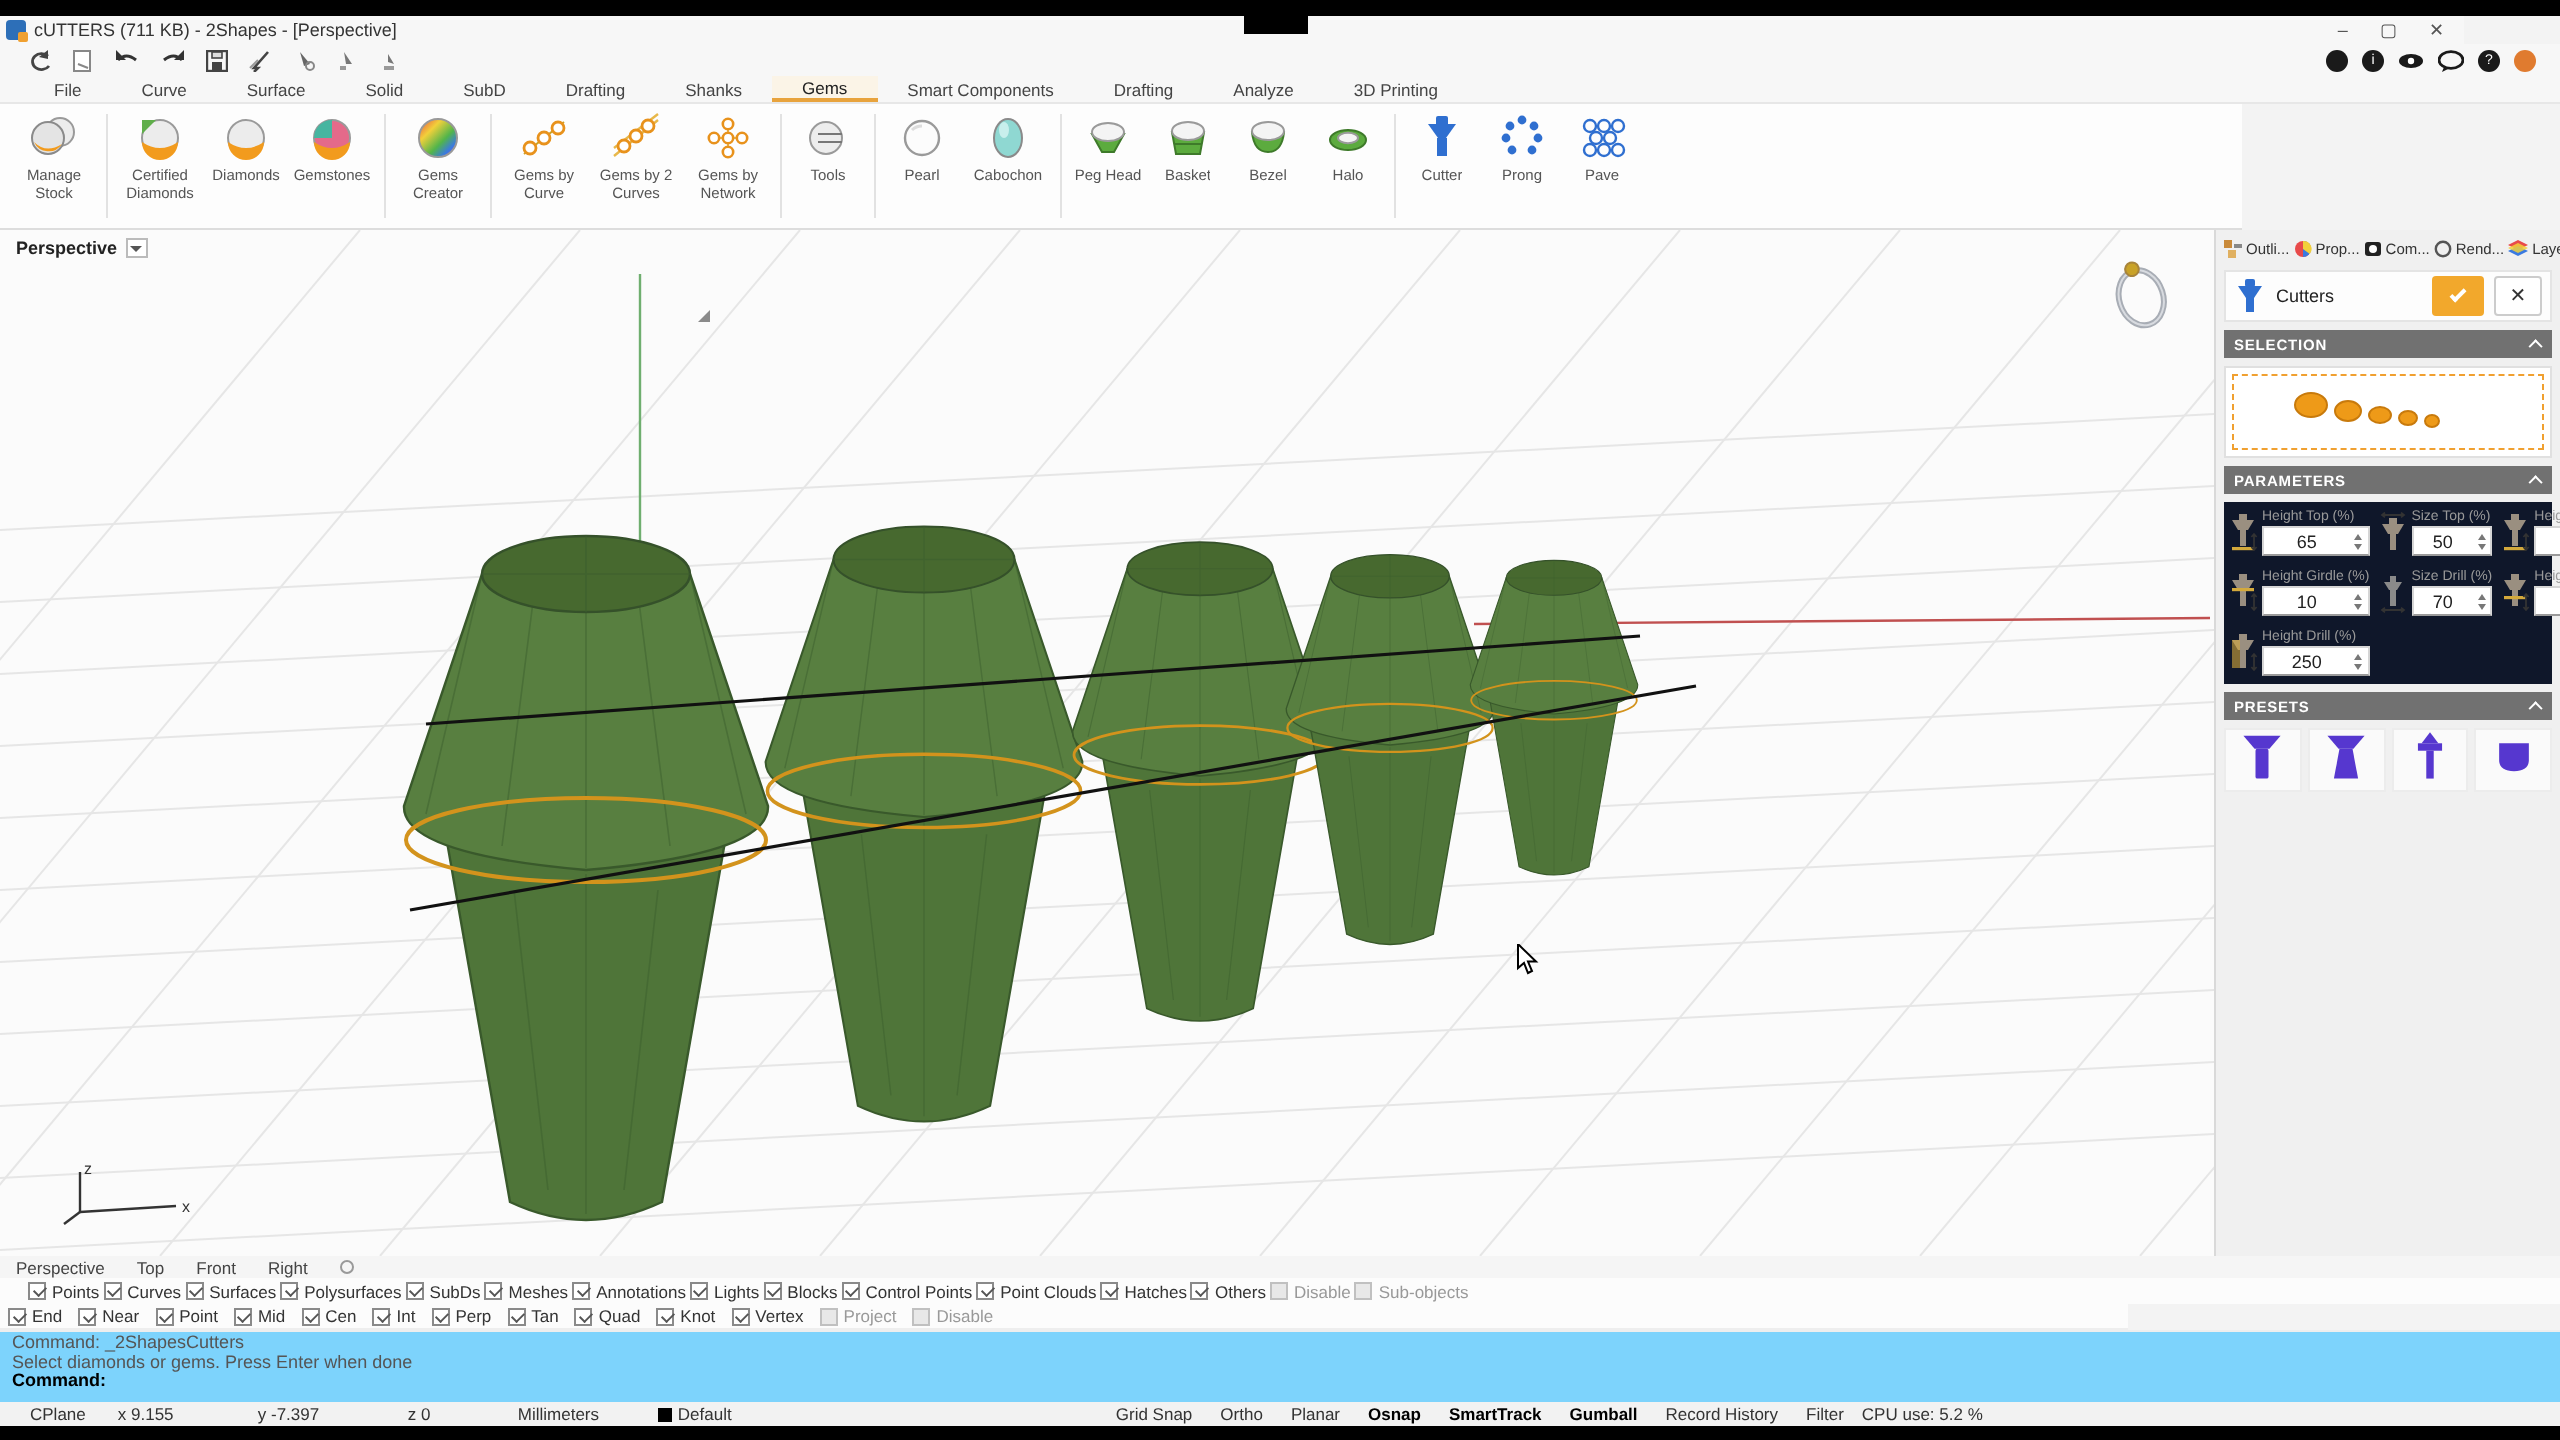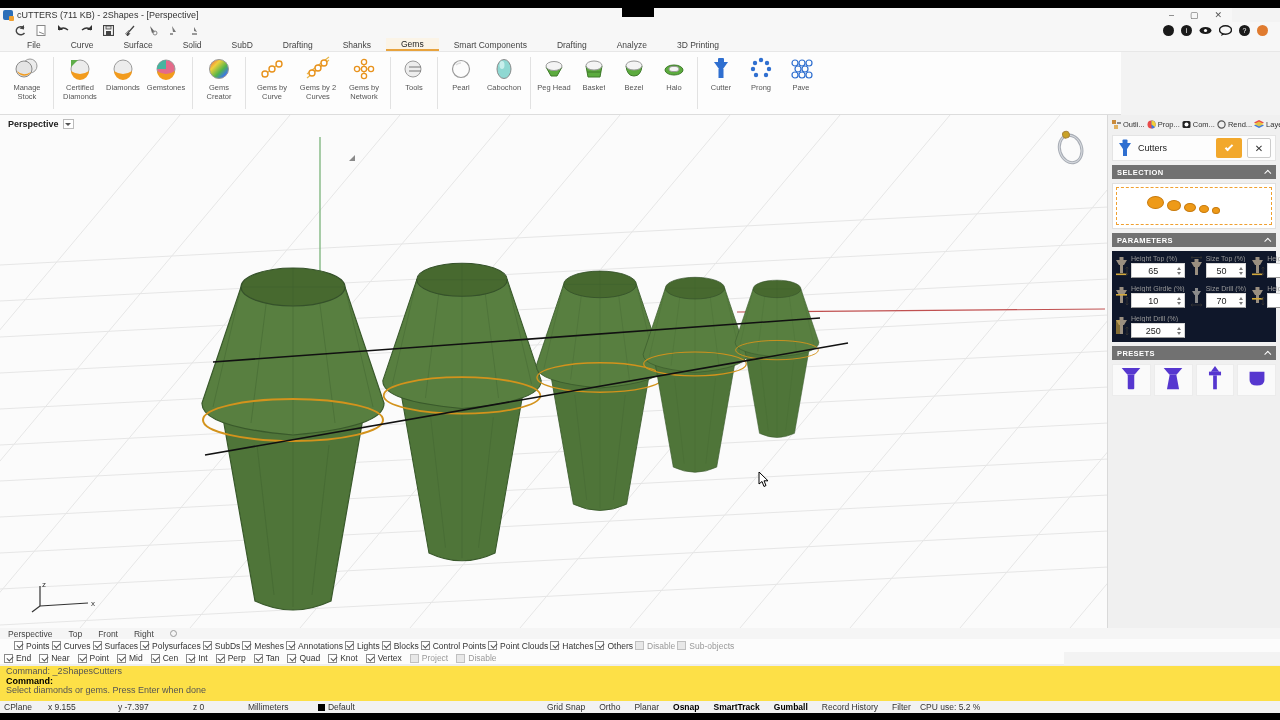--- a/index.html
+++ b/index.html
@@ -107,29 +107,29 @@
     display:flex; align-items:center; gap:2px; padding-left:14px; font-size:8.5px; color:#333; }
   .osnap-row { position:absolute; left:0; top:652px; width:1064px; height:13px; background:#fcfcfc;
     display:flex; align-items:center; gap:8px; padding-left:4px; font-size:8.5px; color:#333; border-bottom:1px solid #eee; }
   .cbi { display:flex; align-items:center; gap:3px; cursor:pointer; white-space:nowrap; }
   .cb { width:9px; height:9px; border:1px solid #8a8a8a; background:#fff; position:relative; flex:none; }
   .cbi.checked .cb::after { content:""; position:absolute; left:1.5px; top:1px; width:5px; height:3px;
     border-left:1.5px solid #555; border-bottom:1.5px solid #555; transform:rotate(-45deg); }
   .cbi.dis .cb { background:#e8e8e8; border-color:#c0c0c0; }
   .cbi.dis { color:#999; }
 
-  .cmd-area { position:absolute; left:0; top:665px; width:1280px; height:36px; background:#fde047; 
+  .cmd-area { position:absolute; left:0; top:665px; width:1280px; height:36px; background:#7dd3fc; 
     font-size:9px; color:#555; padding:1px 0 0 6px; line-height:9px; border-top:1px solid #eee; }
   .cmd-area .line { margin-bottom:0.5px; }
   .cmd-prompt { font-weight:bold; color:#000; }
 
   .statusbar { position:absolute; left:0; top:701px; width:1280px; height:12px; background:#f2f2f2;
     display:flex; align-items:center; font-size:8.5px; color:#333; }
   .sb-item { padding:0 8px; white-space:nowrap; cursor:default; }
-  .sb-cplane { padding-left:4px; }
+  .sb-cplane { padding-left:15px; }
   .sb-x { width:70px; } .sb-y { width:75px; } .sb-z { width:55px; }
   .sb-units { width:70px; }
   .sb-layer { display:flex; align-items:center; gap:3px; width:90px; }
   .sb-swatch { width:7px; height:7px; background:#000; }
   .sb-toggles { margin-left:140px; display:flex; gap:0; }
   .sb-toggle { padding:0 7px; cursor:pointer; color:#333; }
   .sb-toggle.checked { font-weight:bold; color:#000; }
   .sb-cpu { margin-left:2px; white-space:nowrap; }
 </style>
 </head>
@@ -924,22 +924,22 @@
         <span>Project</span>
       </span>
     <span class="cbi dis">
         <span class="cb"></span>
         <span>Disable</span>
       </span>
   </div>
 
   <div class="cmd-area">
     <div class="line">Command: _2ShapesCutters</div>
+    <div class="line">Select diamonds or gems. Press Enter when done</div>
     <div class="line cmd-prompt">Command:</div>
-    <div class="line">Select diamonds or gems. Press Enter when done</div>
   </div>
 
   <div class="statusbar">
     <span class="sb-item sb-cplane">CPlane</span>
     <span class="sb-item sb-x">x 9.155</span>
     <span class="sb-item sb-y">y -7.397</span>
     <span class="sb-item sb-z">z 0</span>
     <span class="sb-item sb-units">Millimeters</span>
     <span class="sb-item sb-layer">
       <span class="sb-swatch"></span>

